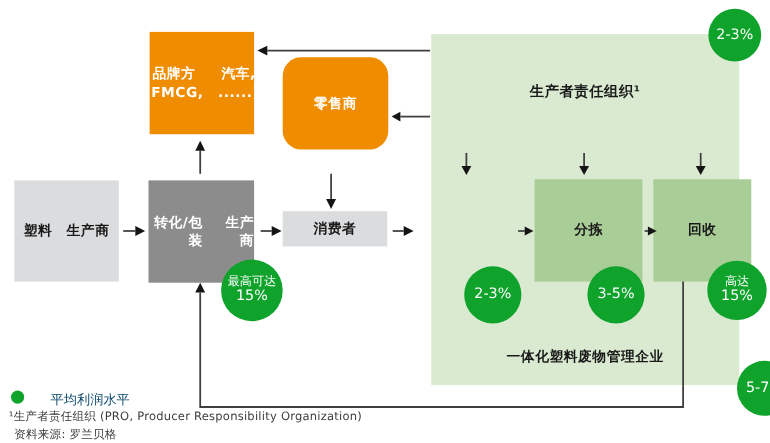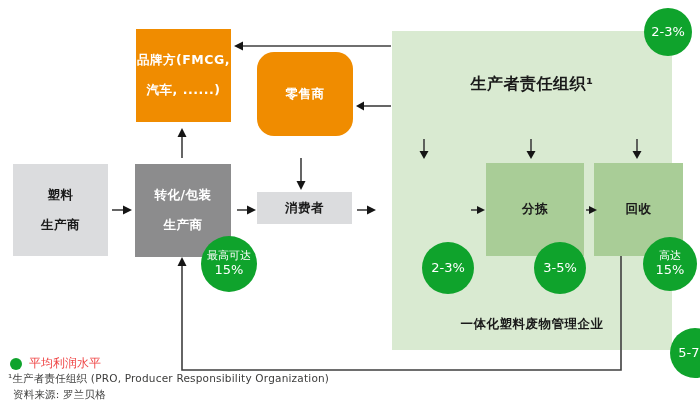--- a/index.html
+++ b/index.html
@@ -2,48 +2,48 @@
 <html><head>
 <meta charset="utf-8">
 <style>
   html,body{margin:0;padding:0;background:#ffffff;}
   .canvas{
     position:relative;width:700px;height:403px;background:#ffffff;overflow:hidden;
     font-family:"DejaVu Sans","Liberation Sans",sans-serif;
     -webkit-font-smoothing:antialiased;
   }
   .box{
-    position:absolute;display:flex;flex-direction:column;align-items:center;justify-content:center;
+    position:absolute;display:flex;align-items:center;justify-content:center;
     font-weight:bold;font-size:12.5px;line-height:1.35;text-align:center;letter-spacing:0.5px;gap:13px;
   }
   .box span{display:block;}
   .gray-light{background:#dbdcde;color:#1a1a1a;}
   .gray-dark{background:#8c8c8d;color:#ffffff;}
   .orange{background:#f08c00;color:#ffffff;}
   .green-mid{background:#a9cd97;color:#1a1a1a;}
   .green-pale{background:#d9ead1;}
   .pro-box{position:absolute;left:392px;top:31px;width:280px;height:319px;}
   .pro-label{
     position:absolute;left:392px;top:74px;width:280px;text-align:center;
-    font-weight:bold;font-size:16px;color:#1a1a1a;letter-spacing:0.5px;
+    font-weight:bold;font-size:13px;color:#1a1a1a;letter-spacing:0.5px;
   }
   .integrated-label{
     position:absolute;left:392px;top:316px;width:280px;text-align:center;
     font-weight:bold;font-size:12.5px;color:#1a1a1a;letter-spacing:0.5px;
   }
   .badge{
     position:absolute;border-radius:50%;background:#0fa32c;color:#ffffff;
     display:flex;flex-direction:column;align-items:center;justify-content:center;
     font-weight:normal;font-size:13px;line-height:1.15;text-align:center;
   }
   .badge .small-line{font-size:11px;}
   .arrows{position:absolute;left:0;top:0;pointer-events:none;}
   .legend{
-    position:absolute;left:10px;top:355px;display:flex;align-items:center;gap:7px;
-    font-size:12px;color:#ef4444;
+    position:absolute;left:10px;top:355px;display:flex;align-items:flex-start;gap:24px;
+    font-size:12px;color:#0c4a6e;
   }
   .legend-dot{width:12px;height:12px;border-radius:50%;background:#0fa32c;}
   .footnote{
     position:absolute;left:8px;top:372px;font-size:10.5px;color:#3c3c3b;letter-spacing:0.2px;
   }
   .source{
     position:absolute;left:13px;top:388px;font-size:10.5px;color:#3c3c3b;letter-spacing:0.2px;
   }
 </style>
 </head>

